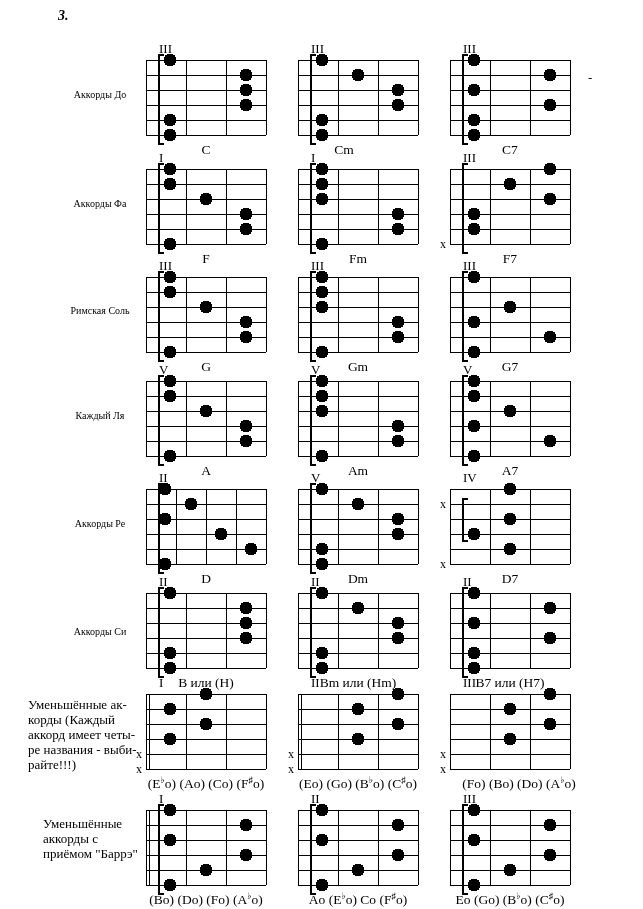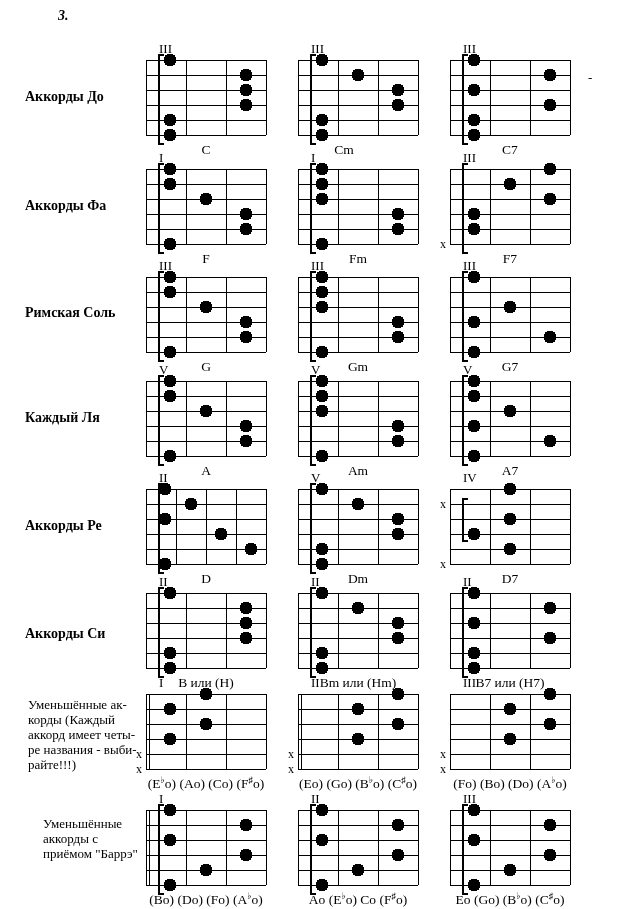--- a/index.html
+++ b/index.html
@@ -1,21 +1,21 @@
 <!DOCTYPE html>
 <html><head>
 <meta charset="utf-8">
 <style>
   html,body{margin:0;padding:0;background:#ffffff;}
   .page{position:relative;width:643px;height:909px;background:#ffffff;color:#000;
         font-family:"Liberation Serif","DejaVu Serif",serif;overflow:hidden;}
   .abs{position:absolute;}
   .hdr{font-size:13px;white-space:nowrap;letter-spacing:0.1px;}
   .pagenum{font-size:14px;font-style:italic;font-weight:bold;}
-  .row-label{font-size:14px;text-align:left;white-space:nowrap;font-weight:bold;}
+  .row-label{font-size:10px;text-align:center;white-space:nowrap;}
   .small-label{font-size:13px;white-space:nowrap;}
   .chord-name{font-size:13.5px;text-align:center;white-space:nowrap;}
   .pos-num{font-size:13px;white-space:nowrap;}
   .dash{font-size:13px;}
   sup{font-size:9px;line-height:0;}
   svg{shape-rendering:crispEdges;}
 </style>
 </head>
 <body>
 
@@ -448,21 +448,21 @@
         <line x1="150" y1="26" x2="150" y2="101" stroke="#000000" stroke-width="1"></line>
         <line x1="33" y1="26" x2="33" y2="101" stroke="#000000" stroke-width="1"></line>
         <circle cx="130" cy="26" r="6.5" fill="#000000"></circle>
         <circle cx="90" cy="41" r="6.5" fill="#000000"></circle>
         <circle cx="130" cy="56" r="6.5" fill="#000000"></circle>
         <circle cx="90" cy="71" r="6.5" fill="#000000"></circle>
         <text x="23" y="90" text-anchor="middle" font-size="12" font-family="&quot;Liberation Serif&quot;,&quot;DejaVu Serif&quot;,serif">x</text>
         <text x="23" y="105" text-anchor="middle" font-size="12" font-family="&quot;Liberation Serif&quot;,&quot;DejaVu Serif&quot;,serif">x</text>
       </svg>
       <div class="abs pos-num" style="left:463px;top:675px;width:40px">III</div>
-      <div class="abs chord-name supify" style="left:425px;top:776px;width:170px">(Fo) (Bo) (Do) (A<sup>♭</sup>o)</div>
+      <div class="abs chord-name supify" style="left:434px;top:776px;width:170px">(Fo) (Bo) (Do) (A<sup>♭</sup>o)</div>
       <svg width="170" height="114" class="abs" style="left:420px;top:668px">
         <line x1="30" y1="26" x2="150" y2="26" stroke="#000000" stroke-width="1"></line>
         <line x1="30" y1="41" x2="150" y2="41" stroke="#000000" stroke-width="1"></line>
         <line x1="30" y1="56" x2="150" y2="56" stroke="#000000" stroke-width="1"></line>
         <line x1="30" y1="71" x2="150" y2="71" stroke="#000000" stroke-width="1"></line>
         <line x1="30" y1="86" x2="150" y2="86" stroke="#000000" stroke-width="1"></line>
         <line x1="30" y1="101" x2="150" y2="101" stroke="#000000" stroke-width="1"></line>
         <line x1="30" y1="26" x2="30" y2="101" stroke="#000000" stroke-width="1"></line>
         <line x1="70" y1="26" x2="70" y2="101" stroke="#000000" stroke-width="1"></line>
         <line x1="110" y1="26" x2="110" y2="101" stroke="#000000" stroke-width="1"></line>

